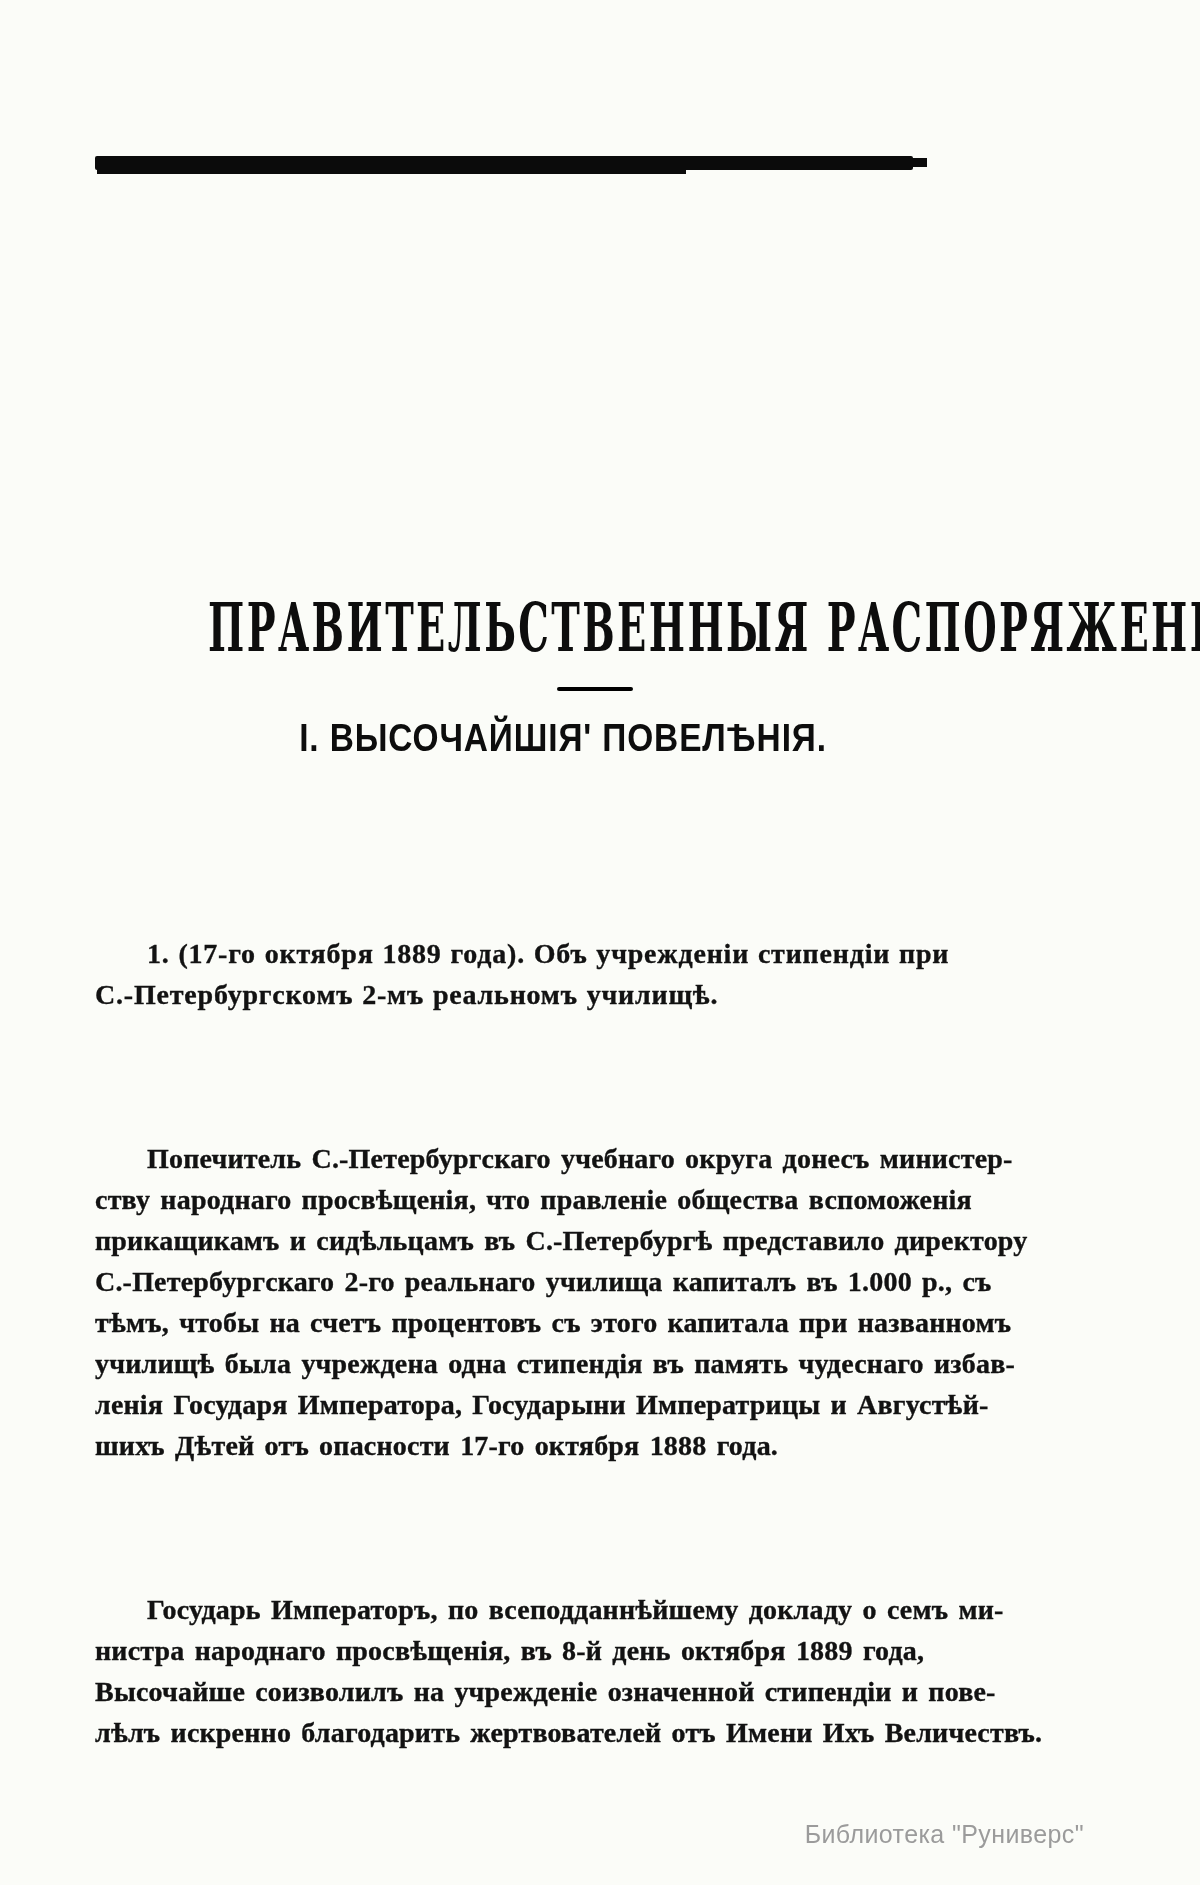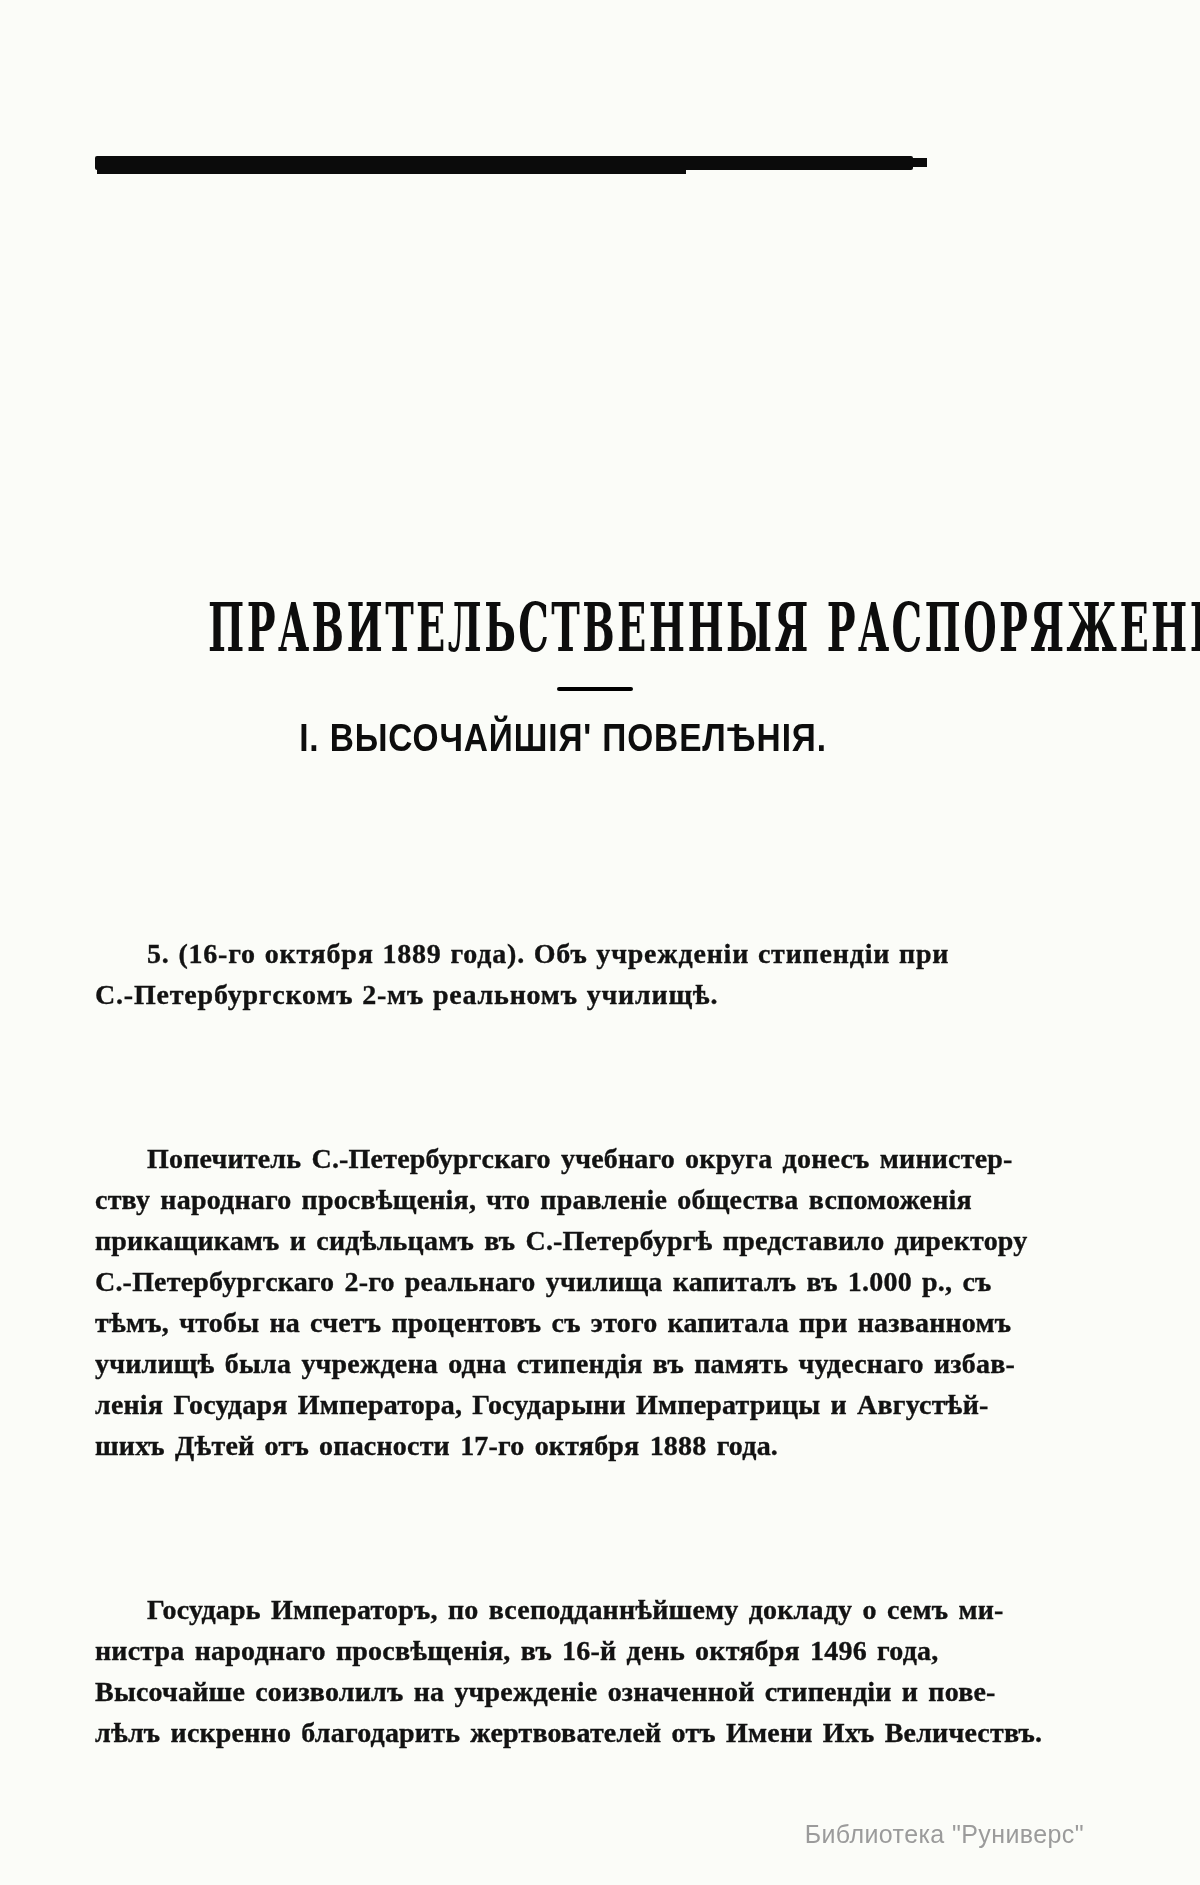--- a/index.html
+++ b/index.html
@@ -130,34 +130,34 @@
   <div class="top-rule"></div>
 
   <h1 class="main-title">ПРАВИТЕЛЬСТВЕННЫЯ РАСПОРЯЖЕНІЯ.</h1>
 
   <div class="title-divider"></div>
 
   <h2 class="section-heading">I. ВЫСОЧАЙШІЯ' ПОВЕЛѢНІЯ.</h2>
 
   <div class="text-column">
 
-    <div class="decree-heading">5. (16-го октября 1889 года). Объ учрежденіи стипендіи при
+    <div class="decree-heading">1. (17-го октября 1889 года). Объ учрежденіи стипендіи при
 С.-Петербургскомъ 2-мъ реальномъ училищѣ.</div>
 
     <div class="body-para">Попечитель С.-Петербургскаго учебнаго округа донесъ министер-
 ству народнаго просвѣщенія, что правленіе общества вспоможенія
 прикащикамъ и сидѣльцамъ въ С.-Петербургѣ представило директору
 С.-Петербургскаго 2-го реальнаго училища капиталъ въ 1.000 р., съ
 тѣмъ, чтобы на счетъ процентовъ съ этого капитала при названномъ
 училищѣ была учреждена одна стипендія въ память чудеснаго избав-
 ленія Государя Императора, Государыни Императрицы и Августѣй-
 шихъ Дѣтей отъ опасности 17-го октября 1888 года.</div>
 
     <div class="body-para">Государь Императоръ, по всеподданнѣйшему докладу о семъ ми-
-нистра народнаго просвѣщенія, въ 16-й день октября 1496 года,
+нистра народнаго просвѣщенія, въ 8-й день октября 1889 года,
 Высочайше соизволилъ на учрежденіе означенной стипендіи и пове-
 лѣлъ искренно благодарить жертвователей отъ Имени Ихъ Величествъ.</div>
 
     
 
     
 
     
   </div>
 

